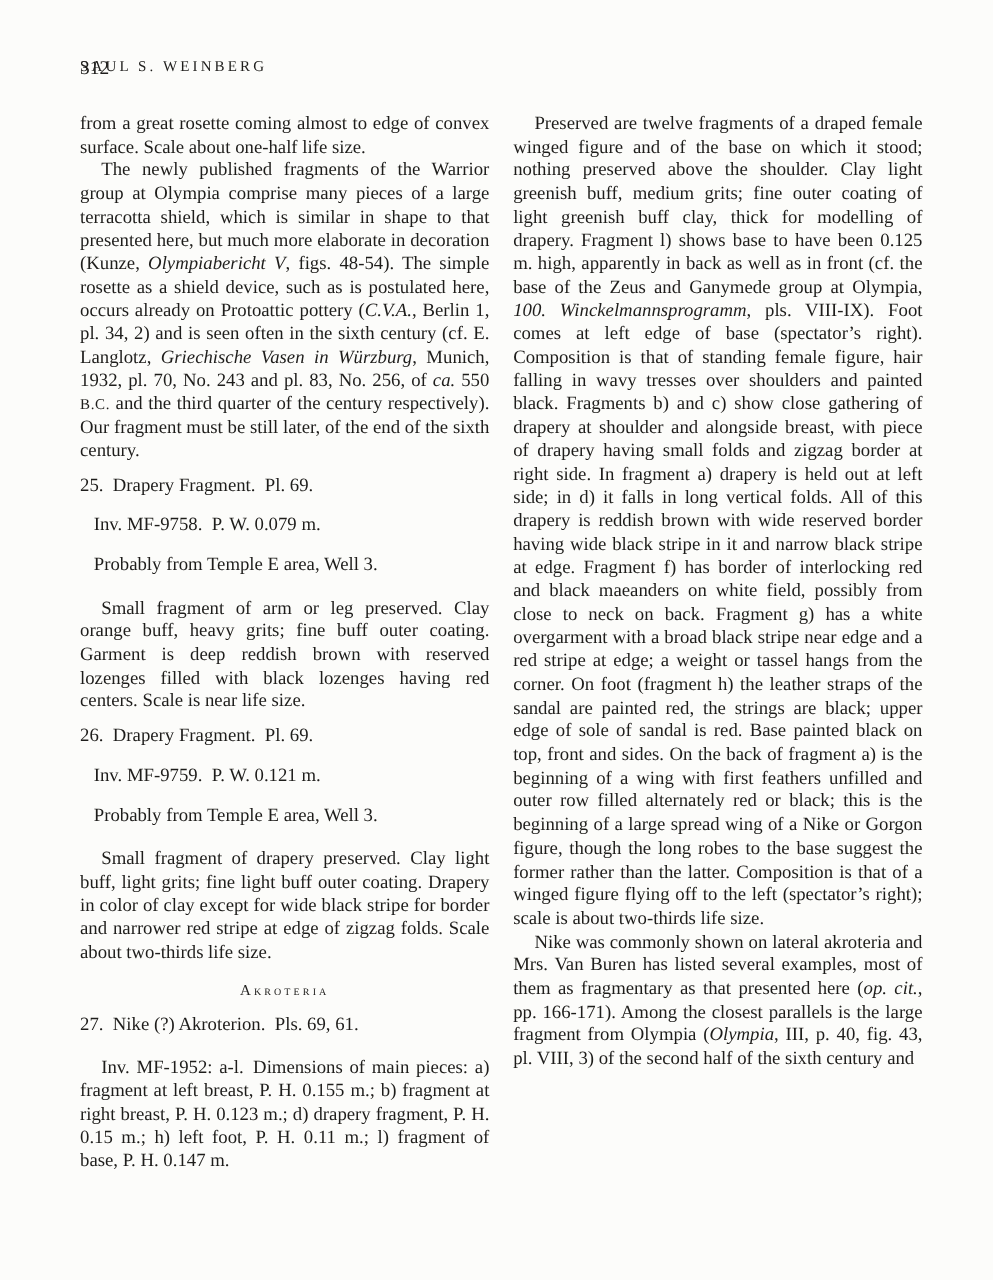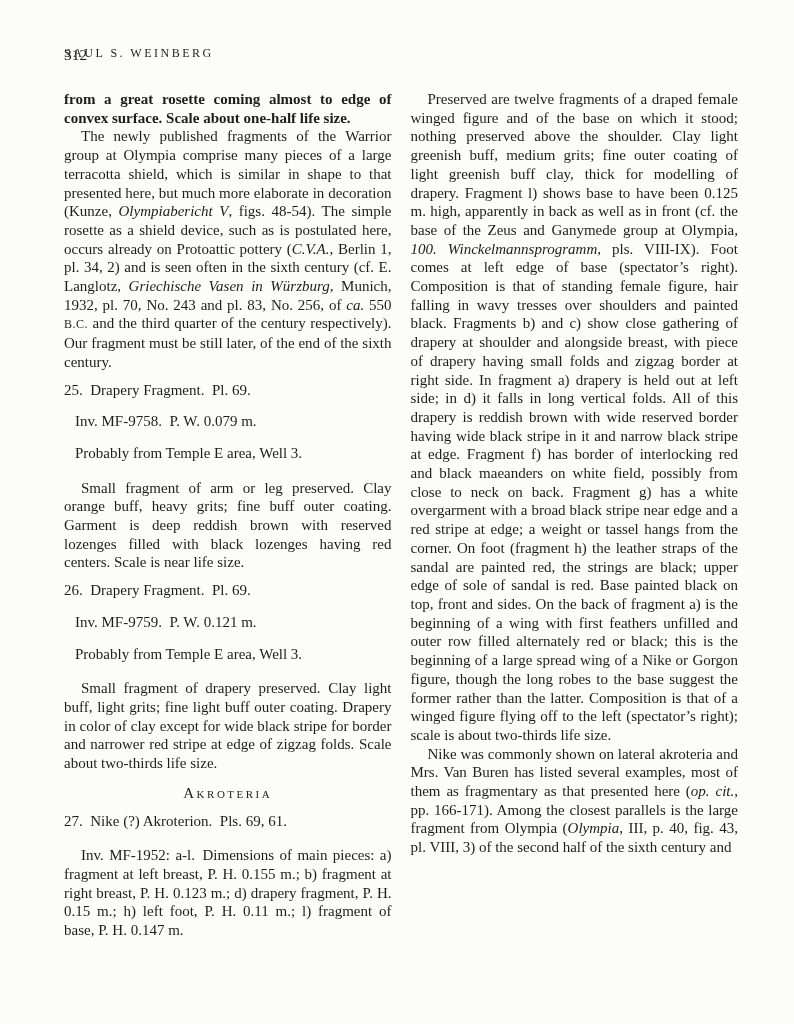--- a/index.html
+++ b/index.html
@@ -22,26 +22,26 @@
     font-size: 12px; letter-spacing: 2.5px;
   }
   .columns { display: flex; gap: 19px; }
   .column { flex: 1 1 0; min-width: 0; }
   p, h3 { margin: 0; }
   .para {
     font-size: 15px; line-height: 18.7px;
     text-align: justify; text-indent: 17px;
     hyphens: auto;
   }
-  .first { text-indent: 0; font-weight: bold; }
+  .first { text-indent: 0; }
   .desc { margin-top: 16px; }
   .entry-heading { font-size: 15px; line-height: 18.7px; margin-top: 9px; }
   .inv-line { font-size: 15px; line-height: 18.7px; padding-left: 11px; margin-top: 13px; }
   .section-heading {
-    font-size: 15px; line-height: 18.7px; font-weight: normal;
+    font-size: 12px; line-height: 18.7px; font-weight: normal;
     text-align: center; font-variant: small-caps; letter-spacing: 2.5px;
     margin: 11px 0 6px;
   }
   .it { font-style: italic; }
   .bd { font-weight: normal; }
   .sc { font-size: 0.8em; letter-spacing: 0.5px; }
 </style>
 </head>
 <body>
 

